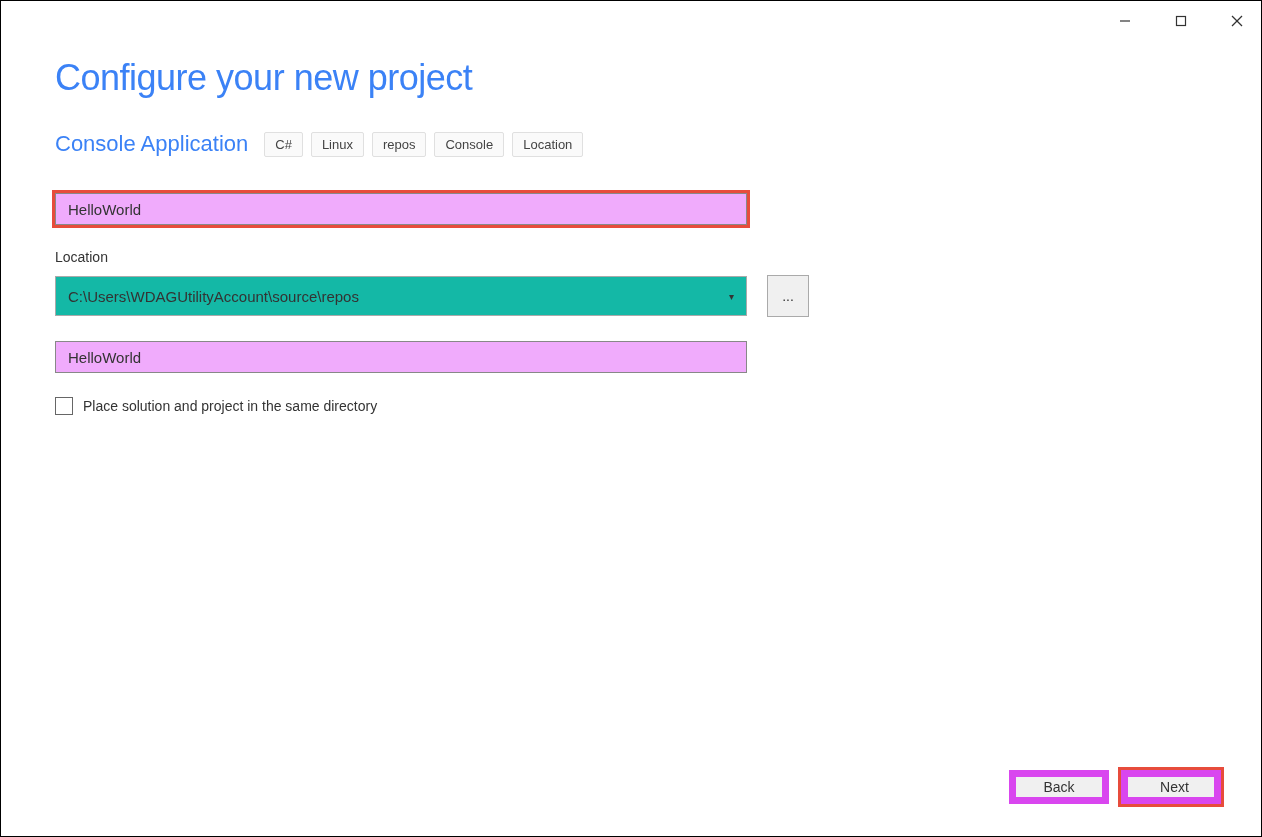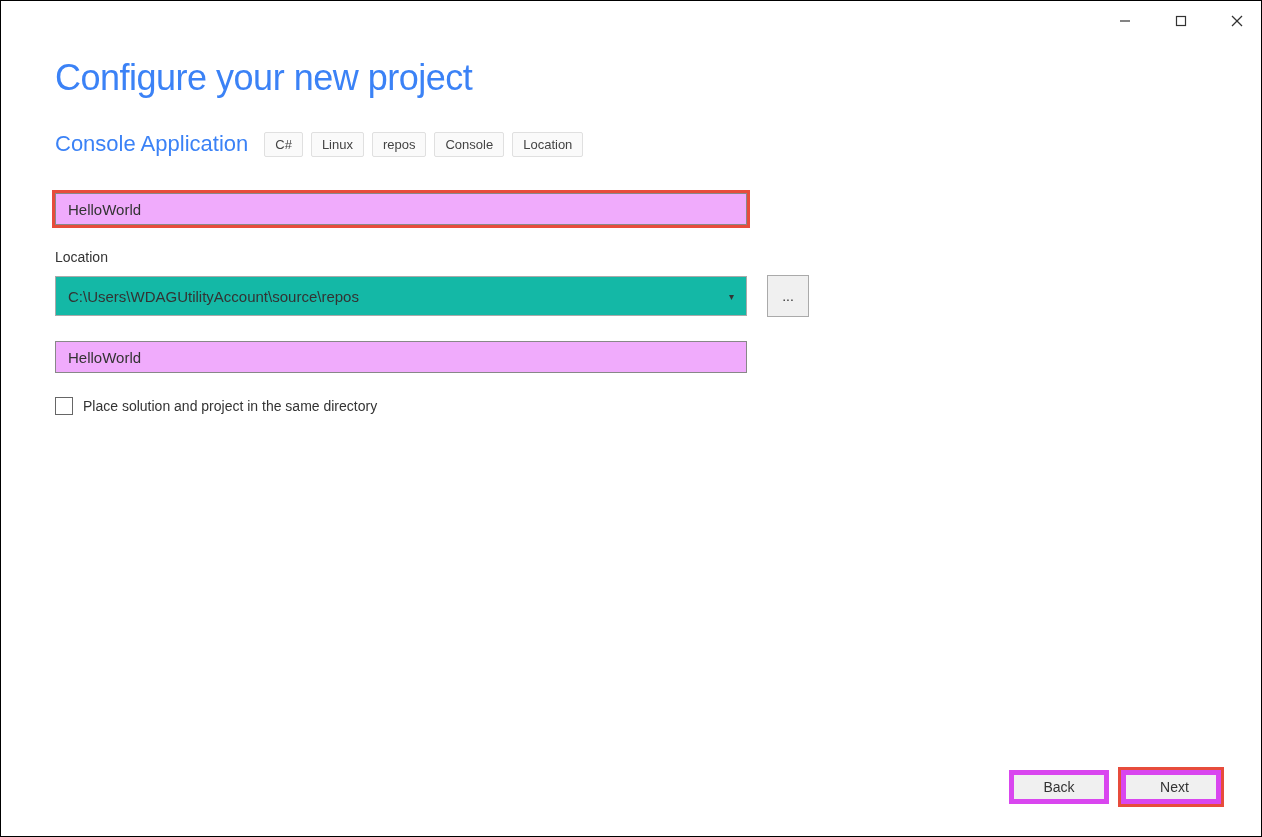--- a/index.html
+++ b/index.html
@@ -159,21 +159,21 @@
     .footer {
       position: absolute;
       bottom: 32px;
       right: 40px;
       display: flex;
       gap: 12px;
     }
     .footer-button {
       width: 100px;
       height: 34px;
-      border: 5px solid #d946ef;
+      border: 7px solid #d946ef;
       background: #f0f0f0;
       font-size: 14px;
       color: #333;
       cursor: pointer;
       font-family: inherit;
     }
     .footer-button.highlighted {
       outline: 3px solid #e74c3c;
       outline-offset: 0;
       padding-left: 7px;

